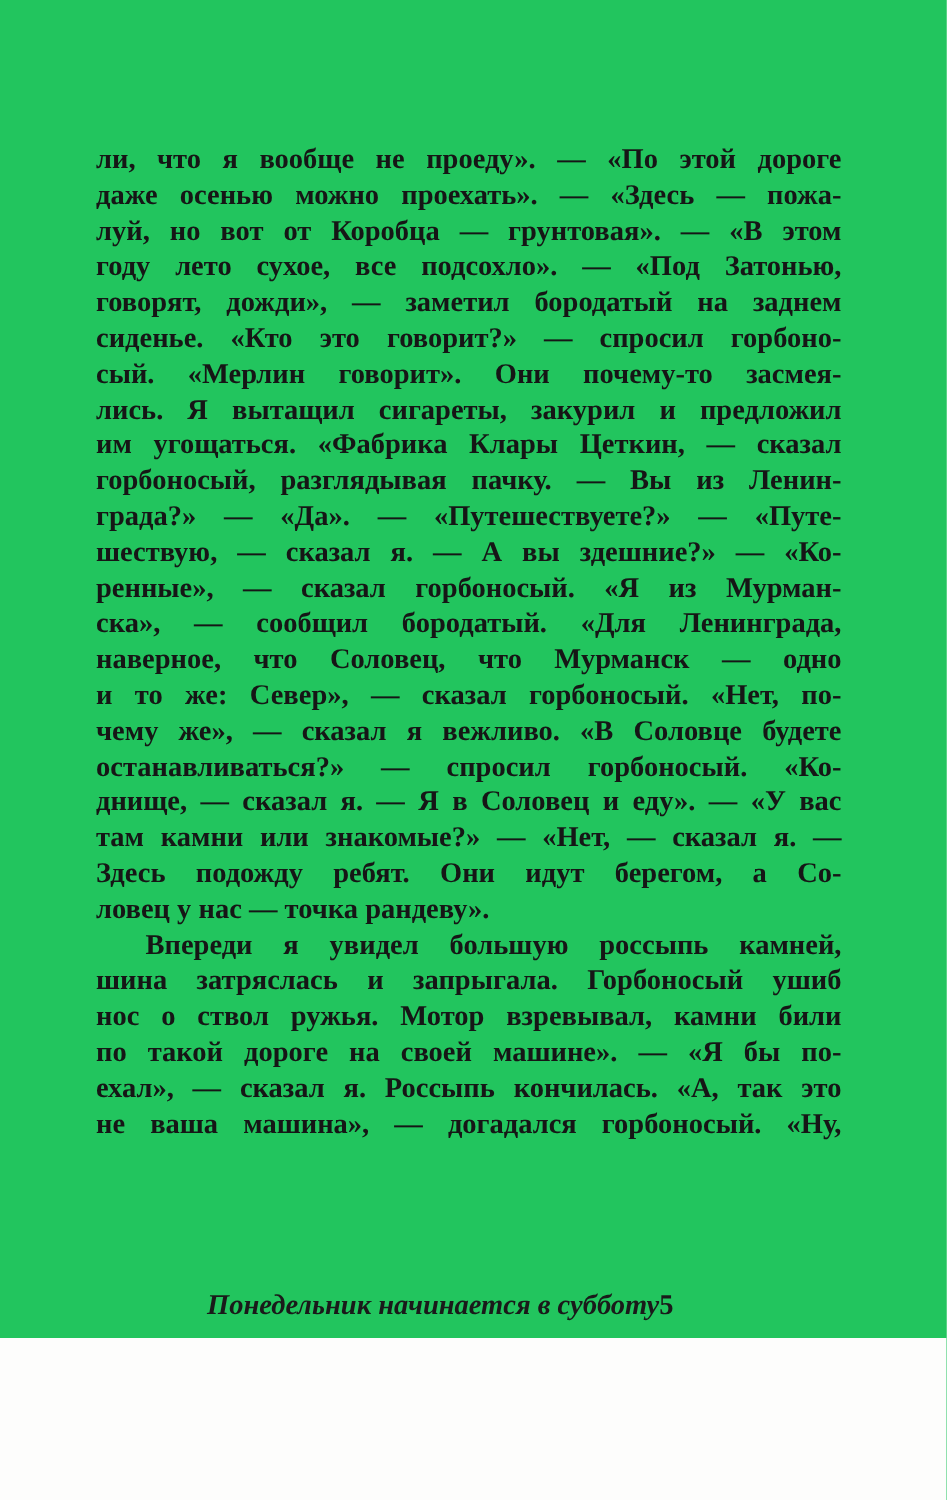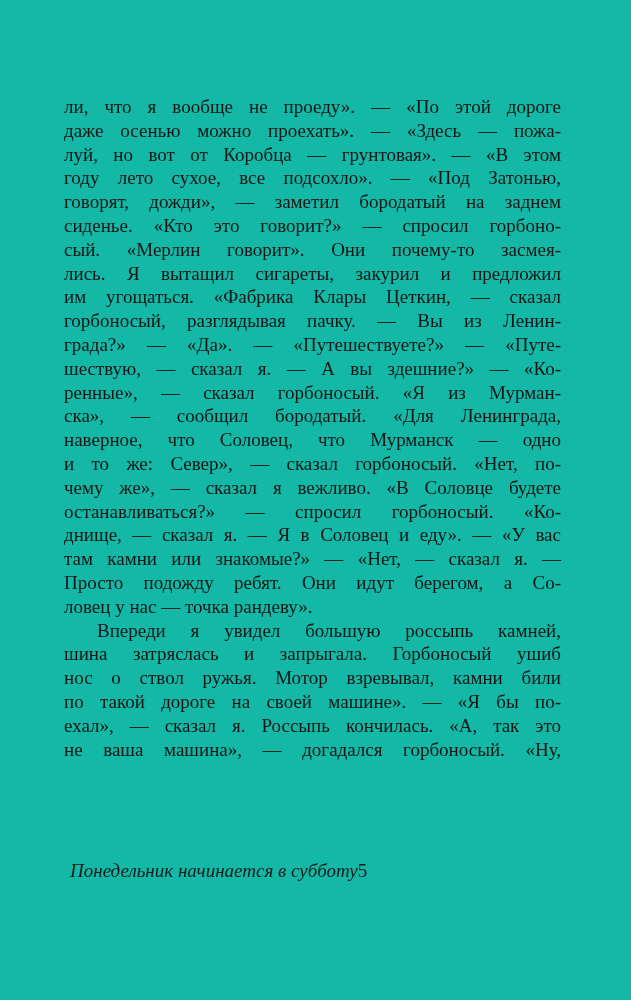--- a/index.html
+++ b/index.html
@@ -8,24 +8,25 @@
   }
   body {
     width: 631px;
     height: 1000px;
     background: #fdfdfc;
     font-family: "Liberation Serif", "DejaVu Serif", serif;
   }
   .page {
     position: relative;
     width: 631px;
-    height: 1000px;
-    background: #14b8a6;
+    height: 892px;
+    background: #22c55e;
     overflow: hidden;
     color: #161616;
+    font-weight: bold;
   }
   .body-text {
     position: absolute;
     top: 95px;
     left: 64px;
     width: 497px;
     font-size: 19px;
     line-height: 23.8px;
     color: #161616;
   }
@@ -41,21 +42,21 @@
   }
   .text-line.indented {
     text-indent: 33px;
   }
   .footer {
     position: absolute;
     top: 859px;
     left: 64px;
     width: 497px;
     display: flex;
-    justify-content: flex-start;
+    justify-content: center;
     align-items: baseline;
     font-size: 19px;
     line-height: 23.8px;
   }
   .footer-title {
     font-style: italic;
     padding-left: 6px;
     color: #1a1a1a;
   }
   .page-number {
@@ -83,21 +84,21 @@
       <div class="text-line">града?» — «Да». — «Путешествуете?» — «Путе-</div>
       <div class="text-line">шествую, — сказал я. — А вы здешние?» — «Ко-</div>
       <div class="text-line">ренные», — сказал горбоносый. «Я из Мурман-</div>
       <div class="text-line">ска», — сообщил бородатый. «Для Ленинграда,</div>
       <div class="text-line">наверное, что Соловец, что Мурманск — одно</div>
       <div class="text-line">и то же: Север», — сказал горбоносый. «Нет, по-</div>
       <div class="text-line">чему же», — сказал я вежливо. «В Соловце будете</div>
       <div class="text-line">останавливаться?» — спросил горбоносый. «Ко-</div>
       <div class="text-line">днище, — сказал я. — Я в Соловец и еду». — «У вас</div>
       <div class="text-line">там камни или знакомые?» — «Нет, — сказал я. —</div>
-      <div class="text-line">Просто подожду ребят. Они идут берегом, а Со-</div>
+      <div class="text-line">Здесь подожду ребят. Они идут берегом, а Со-</div>
       <div class="text-line no-justify">ловец у нас — точка рандеву».</div>
       <div class="text-line indented">Впереди я увидел большую россыпь камней,</div>
       <div class="text-line">шина затряслась и запрыгала. Горбоносый ушиб</div>
       <div class="text-line">нос о ствол ружья. Мотор взревывал, камни били</div>
       <div class="text-line">по такой дороге на своей машине». — «Я бы по-</div>
       <div class="text-line">ехал», — сказал я. Россыпь кончилась. «А, так это</div>
       <div class="text-line">не ваша машина», — догадался горбоносый. «Ну,</div>
     </main>
 
   <div class="footer">

